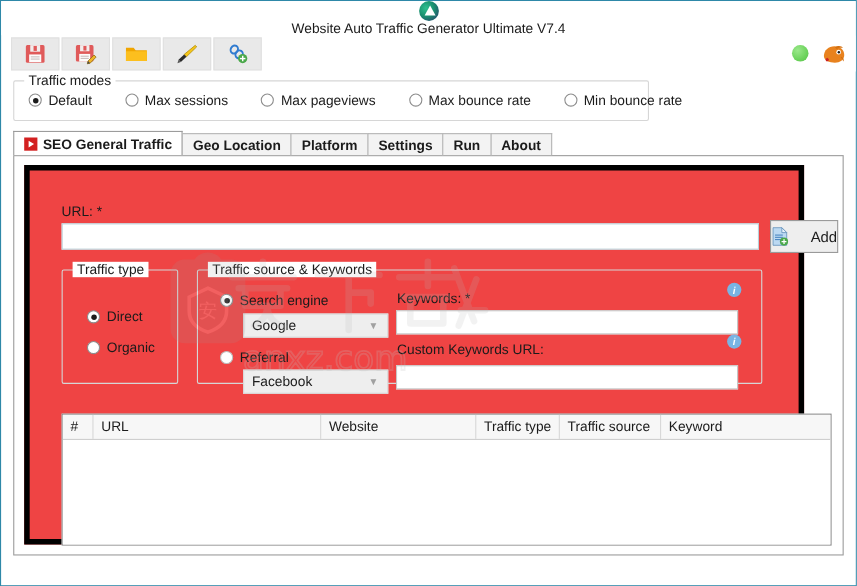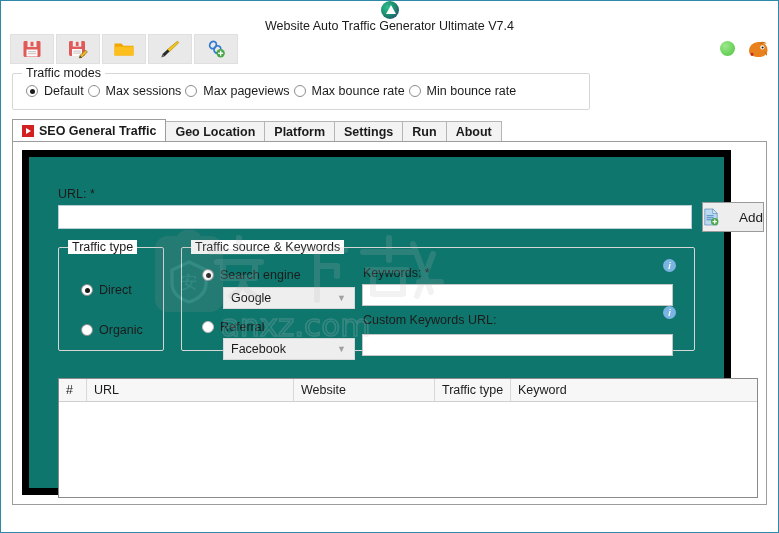--- a/index.html
+++ b/index.html
@@ -256,22 +256,22 @@
     height: 364px;
     border: 1px solid #9c9c9c;
     background: #ffffff;
     box-sizing: border-box;
   }
   .inner-panel {
     position: absolute;
     left: 9px; top: 8px;
     width: 709px;
     height: 345px;
-    border: 7px solid #000000;
-    background: #0f766e;
+    border: 5px solid #000000;
+    background: #ef4444;
     box-sizing: border-box;
   }
 
   
   .label {
     position: absolute;
     font-size: 12.5px;
     color: #1b1b1b;
     white-space: nowrap;
   }
@@ -468,21 +468,21 @@
           <path d="M6 14.6 l1.6 1.2 l-0.6 1.9 l-2 0 l-0.6 -1.9 Z" fill="#cc2222"></path>
           <path d="M19 13.5 C21 14.5 21.6 16.5 20.6 18 C20 16.3 19.4 15.2 18.2 14.6 Z" fill="#d4700f"></path>
         </svg>
       </div>
     </div>
   </div>
 
   <div class="groupbox" style="left:11px; top:72px; width:578px; height:37px;">
     <div class="gb-title">Traffic modes</div>
 
-    <div style="position:absolute; left:13px; top:10px; display:flex; align-items:flex-end; gap:4px;">
+    <div style="position:absolute; left:13px; top:10px; display:flex; align-items:flex-end; gap:30px;">
 
       <div class="radio-row">
         <span class="radio checked"></span>
         <span>Default</span>
       </div>
 
       <div class="radio-row">
         <span class="radio"></span>
         <span>Max sessions</span>
       </div>
@@ -549,21 +549,21 @@
       </div>
 
       <div class="groupbox" style="left:29px; top:90px; width:106px; height:104px;">
         <div class="gb-title">Traffic type</div>
 
         <div class="radio-row" style="position:absolute; left:22px; top:35px;">
           <span class="radio checked"></span>
           <span>Direct</span>
         </div>
 
-        <div class="radio-row" style="position:absolute; left:22px; top:75px;">
+        <div class="radio-row" style="position:absolute; left:22px; top:63px;">
           <span class="radio"></span>
           <span>Organic</span>
         </div>
       </div>
 
       <div class="groupbox" style="left:152px; top:90px; width:514px; height:104px;">
         <div class="gb-title">Traffic source &amp; Keywords</div>
 
         <div class="radio-row" style="position:absolute; left:20px; top:20px;">
           <span class="radio checked"></span>
@@ -593,20 +593,21 @@
         <input class="textbox grayborder" style="left: 180px; top: 86px; width: 311px; height: 22px;" type="text" value="">
         <div class="info-icon" style="left:481px; top:58px;">i</div>
       </div>
 
       <div class="grid">
         <div class="grid-head">
           <div class="cell" style="width:28px;">#</div>
           <div class="cell" style="width:207px;">URL</div>
           <div class="cell" style="width:141px;">Website</div>
           <div class="cell" style="width:76px;">Traffic type</div>
+          <div class="cell" style="width:92px;">Traffic source</div>
           <div class="cell" style="width:154px; border-right:none;">Keyword</div>
         </div>
         <div class="grid-body"></div>
       </div>
 
     </div>
   </div>
 
   <div class="watermark">
     <svg width="380" height="120" viewBox="0 0 380 120">

